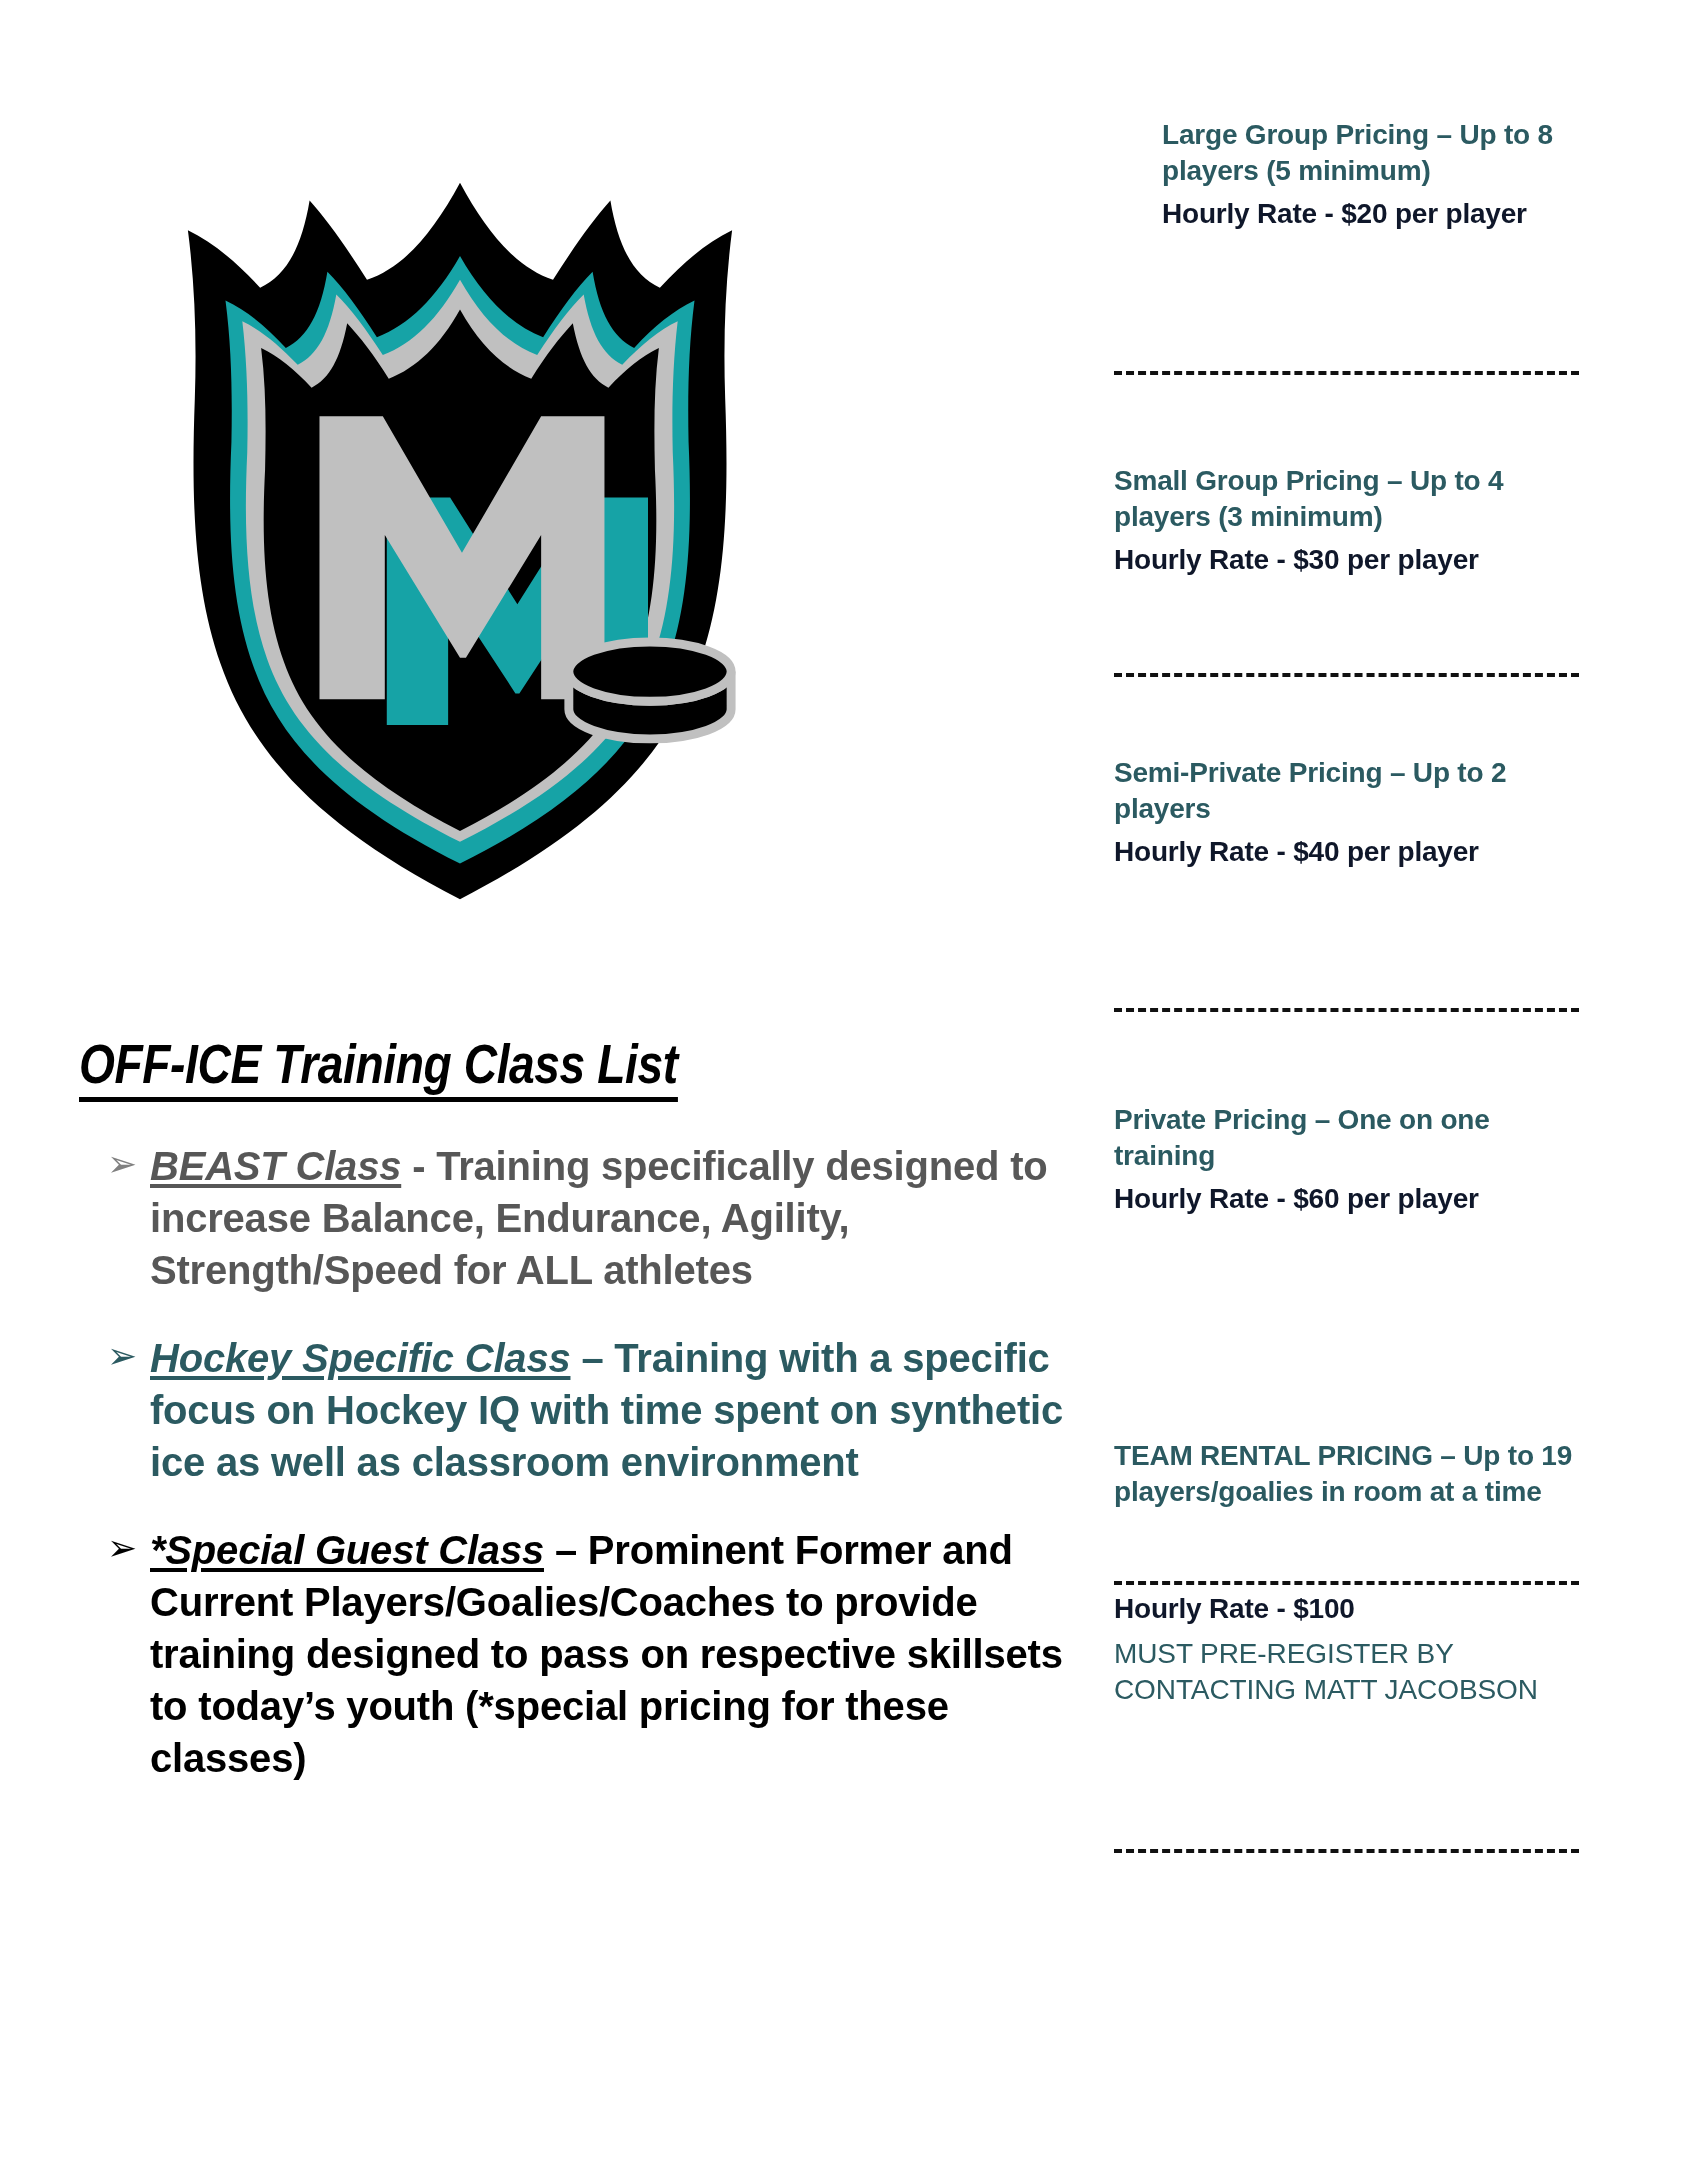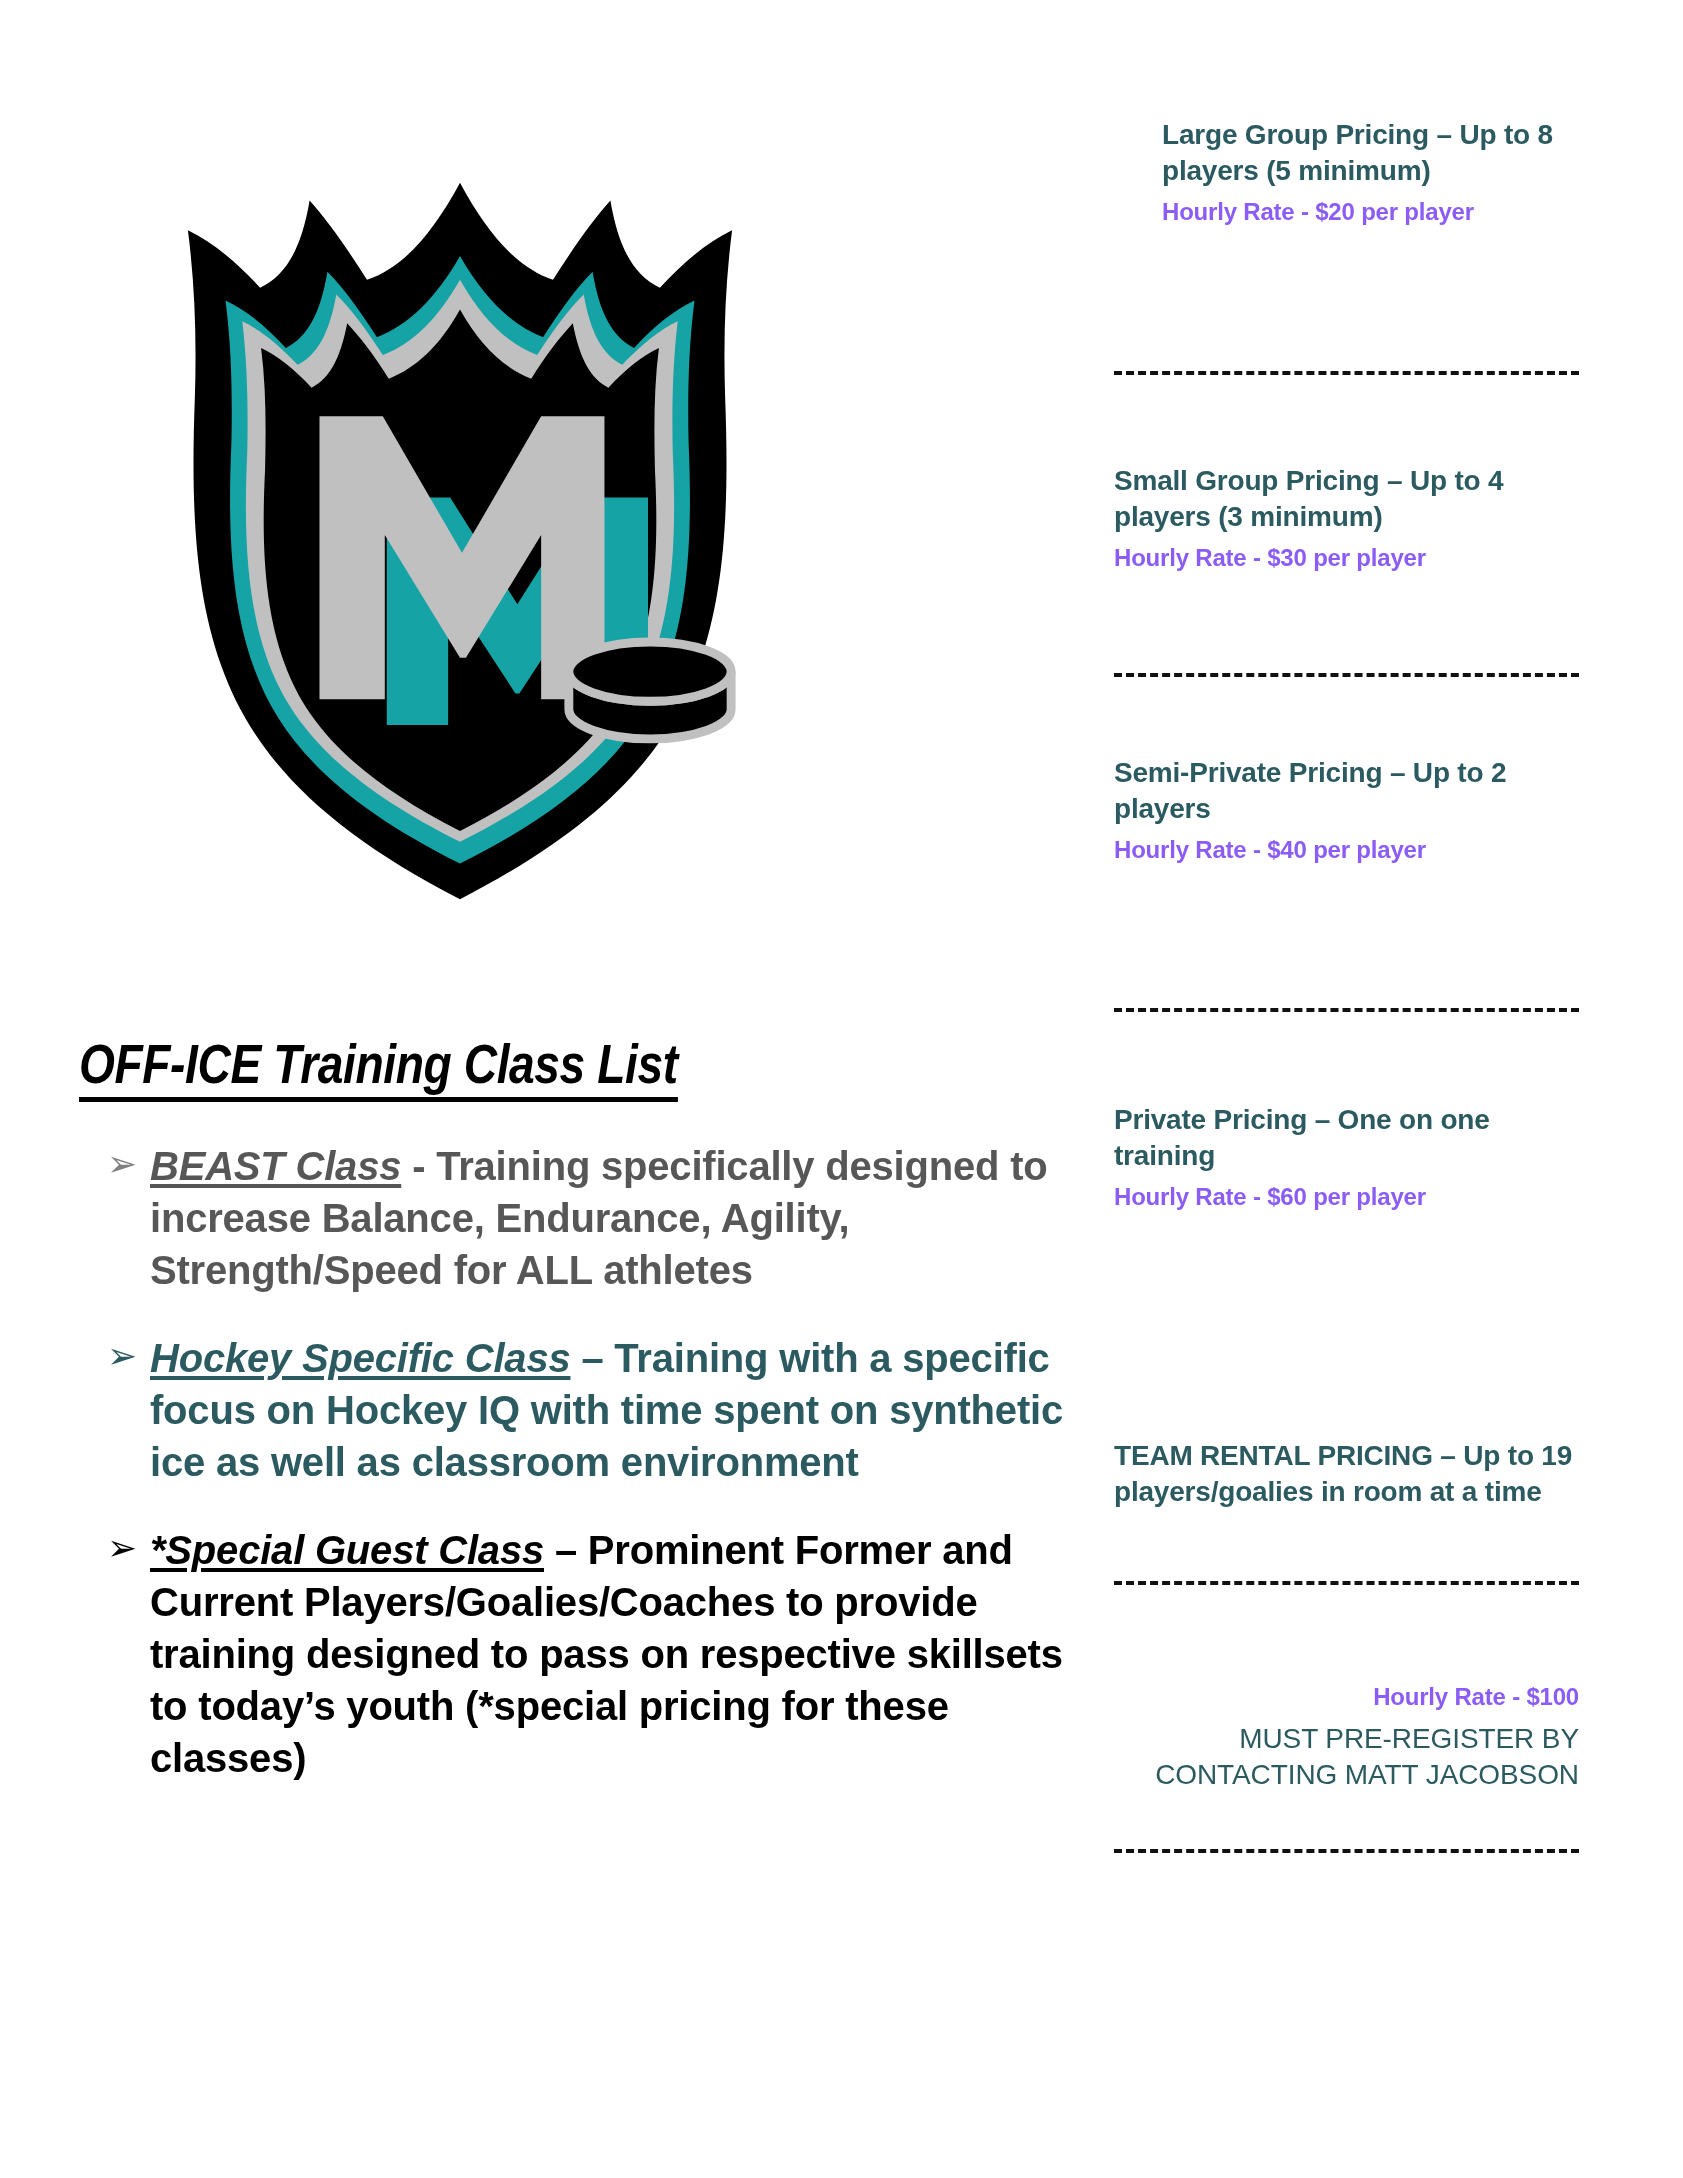--- a/index.html
+++ b/index.html
@@ -118,23 +118,23 @@
     font-family: "Liberation Sans", sans-serif;
     font-size: 28px;
     font-weight: 700;
     color: #2b5a61;
     line-height: 1.28;
     letter-spacing: -0.2px;
     margin: 0;
   }
   .pr {
     font-family: "Liberation Sans", sans-serif;
-    font-size: 24px;
+    font-size: 28px;
     font-weight: 700;
-    color: #8b5cf6;
+    color: #0f172a;
     line-height: 1.30;
     letter-spacing: -0.2px;
     margin: 7px 0 0 0;
   }
   .note {
     font-family: "Liberation Sans", sans-serif;
     font-size: 28px;
     font-weight: 400;
     color: #2b5a61;
     line-height: 1.28;
@@ -314,21 +314,21 @@
       <p class="ph">Private Pricing – One on one training</p>
       <p class="pr">Hourly Rate - $60 per player</p>
     </div>
 
     <div class="abs" style="top:1438px;">
       <p class="ph">TEAM RENTAL PRICING – Up to 19 players/goalies in room at a time</p>
     </div>
 
     <div class="abs dashrule" style="top:1581px;"></div>
 
-    <div class="abs" style="top:1681px;text-align:right;">
+    <div class="abs" style="top:1591px;">
       <p class="pr" style="margin-top:0;">Hourly Rate - $100</p>
       <p class="note">MUST PRE-REGISTER BY CONTACTING MATT JACOBSON</p>
     </div>
 
     <div class="abs dashrule" style="top:1849px;"></div>
 
   </div>
 
 </div>
 

